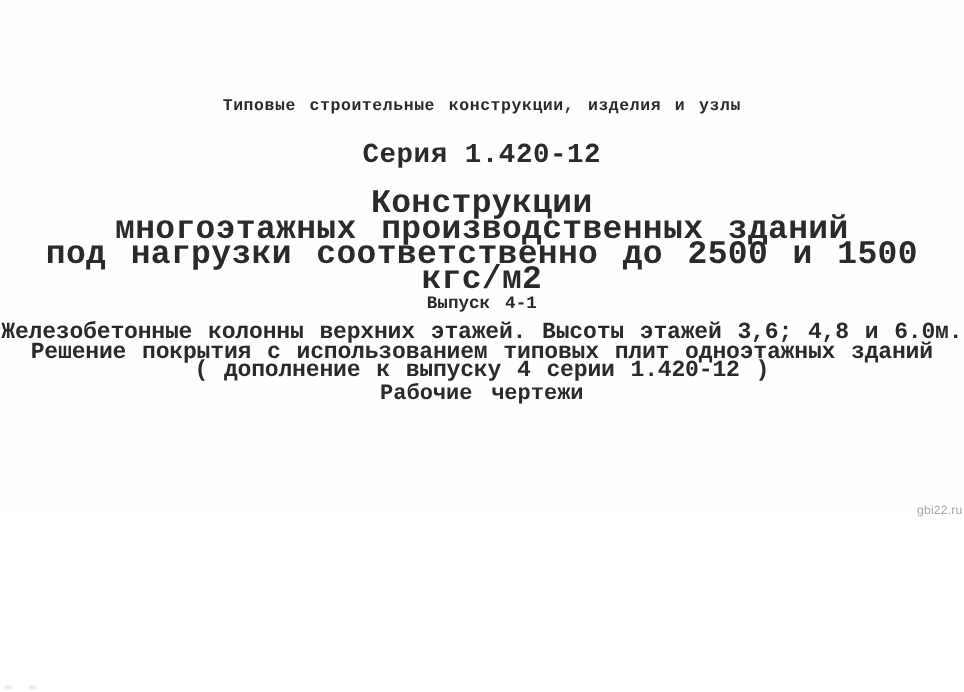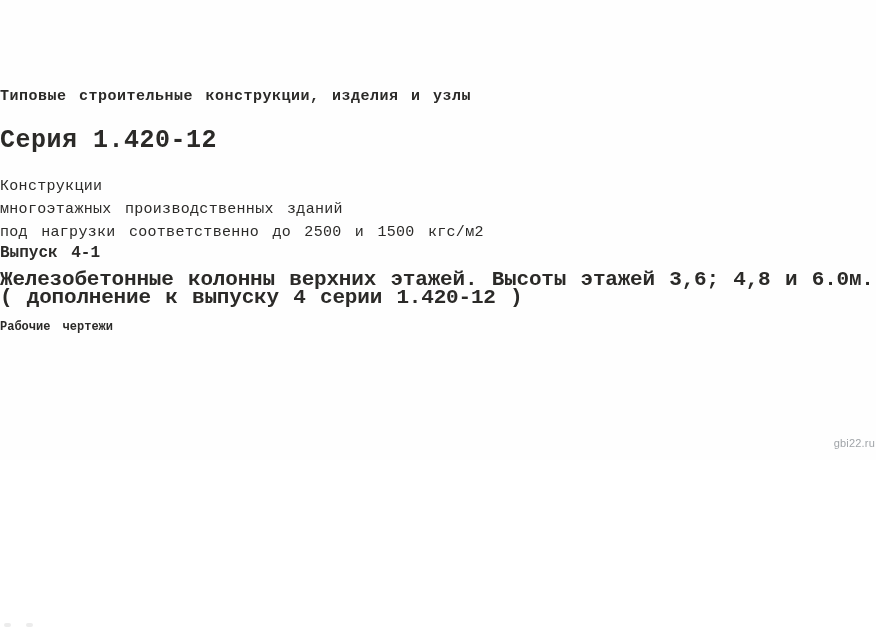--- a/index.html
+++ b/index.html
@@ -12,65 +12,64 @@
     background: #ffffff;
     overflow: hidden;
   }
   .page {
     position: relative;
     width: 876px;
     height: 460px;
     background: #fefefe;
     color: #2b2a28;
     font-family: "Liberation Mono", "DejaVu Sans Mono", monospace;
-    text-align: left;
+    text-align: center;
   }
   .header-line {
     padding-top: 88px;
     font-size: 15px;
     font-weight: 700;
     letter-spacing: 0.5px;
     word-spacing: 3px;
   }
   .series-title {
     margin-top: 21px;
     font-size: 25px;
     font-weight: 700;
     letter-spacing: 0.5px;
   }
   .main-title {
     margin-top: 20px;
-    font-size: 15px;
-    font-weight: 400;
+    font-size: 30px;
+    font-weight: 700;
     line-height: 23px;
     word-spacing: 4px;
     letter-spacing: 0.3px;
   }
   .issue-label {
     font-size: 16px;
     font-weight: 700;
     word-spacing: 4px;
   }
   .description {
     margin-top: 9px;
     font-size: 21px;
     font-weight: 700;
     line-height: 17.5px;
     letter-spacing: -0.2px;
     word-spacing: 2px;
   }
   .doc-type {
-    margin-top: 14px;
-    font-size: 12px;
+    font-size: 20px;
     font-weight: 700;
     word-spacing: 5px;
   }
   .watermark {
     position: absolute;
-    top: 437px;
+    top: 458px;
     right: 1px;
     font-family: "Liberation Sans", "DejaVu Sans", sans-serif;
     font-size: 11px;
     font-weight: 400;
     color: #a0a4a8;
     letter-spacing: 0.2px;
   }
   .scan-speck {
     position: absolute;
     background: #ececec;
@@ -91,20 +90,21 @@
   <div class="main-title">
     <div>Конструкции</div>
     <div>многоэтажных производственных зданий</div>
     <div>под нагрузки соответственно до 2500 и 1500 кгс/м2</div>
   </div>
 
   <div class="issue-label">Выпуск 4-1</div>
 
   <div class="description">
     <div>Железобетонные колонны верхних этажей. Высоты этажей 3,6; 4,8 и 6.0м.</div>
+    <div>Решение покрытия с использованием типовых плит одноэтажных зданий</div>
     <div>( дополнение к выпуску 4 серии 1.420-12 )</div>
   </div>
 
   <div class="doc-type">Рабочие чертежи</div>
 
   <div class="watermark">gbi22.ru</div>
 
   <div class="scan-speck speck-1"></div>
   <div class="scan-speck speck-2"></div>
 

